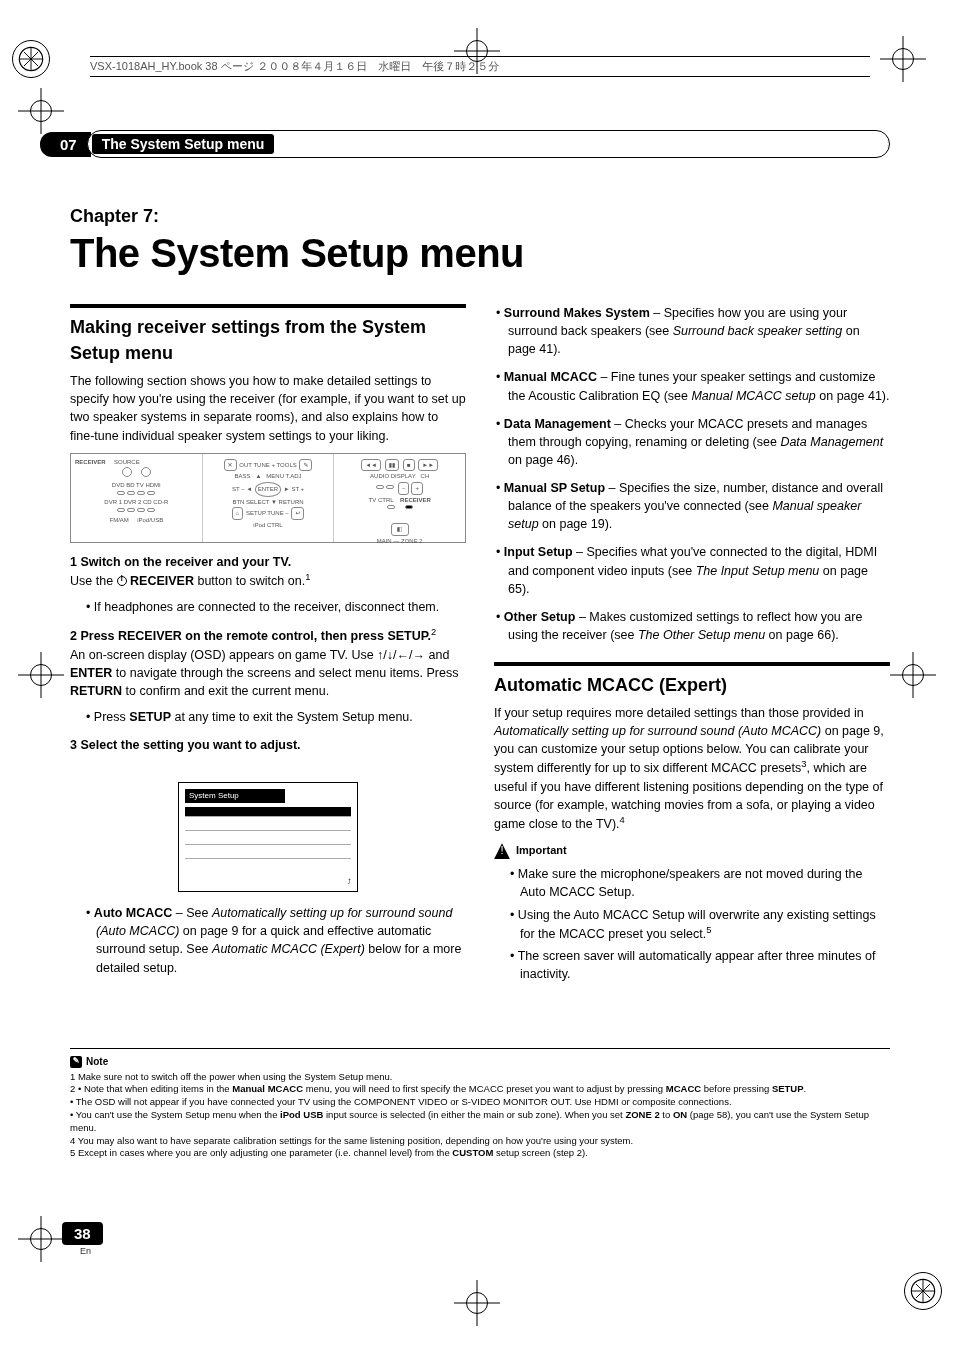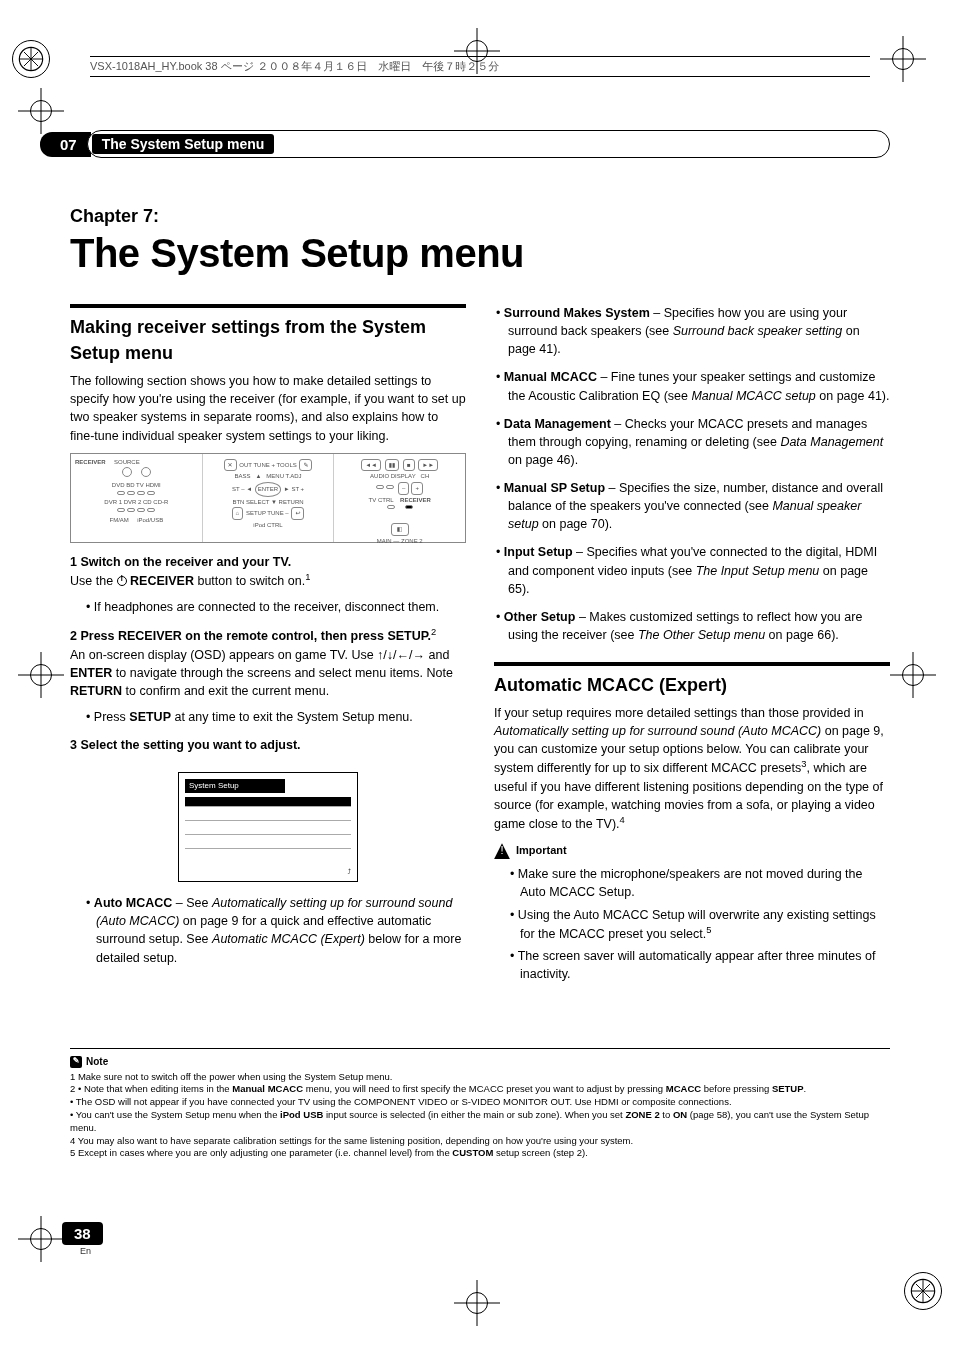--- a/index.html
+++ b/index.html
@@ -77,21 +77,21 @@
     border: 1px solid #888; width: 100%; height: 90px; margin: 8px 0 10px 0;
     display: flex; align-items: center; justify-content: space-around;
     font-size: 6px; color: #555;
   }
   .remote-seg { border-right: 1px solid #ccc; flex:1; height: 100%; padding: 4px; text-align:center; }
   .remote-seg:last-child { border-right: none; }
   .remote-btn { display:inline-block; border:1px solid #888; border-radius:3px; padding:1px 3px; margin:1px; }
   .remote-round { display:inline-block; border:1px solid #888; border-radius:50%; width:10px; height:10px; margin:1px; }
 
   .osd-box {
-    width: 180px; height: 110px; border: 1px solid #000; margin: 18px auto 12px auto;
+    width: 180px; height: 110px; border: 1px solid #000; margin: 28px auto 12px auto;
     padding: 6px;
   }
   .osd-title { background:#000; color:#fff; font-size:8px; padding:1px 4px; width: 100px; }
   .osd-row { border-bottom:1px solid #aaa; height:10px; margin-top:4px; }
   .osd-row.sel { background:#000; }
   .osd-foot { font-size:7px; text-align:right; margin-top:18px; }
 
   .important-row { display:flex; align-items:center; gap:6px; margin: 10px 0 6px 0; }
   .warn-icon {
     width: 16px; height: 16px; background:#000; color:#fff; font-size:11px;
@@ -211,21 +211,21 @@
       <div class="step">1    Switch on the receiver and your TV.</div>
       <div class="para">
         <span>Use the </span><span class="pwr-icon"></span><b> RECEIVER</b><span> button to switch on.</span><sup>1</sup>
       </div>
       <div class="sub-bullet">If headphones are connected to the receiver, disconnect them.</div>
 
       <div class="step">
         <span>2    Press RECEIVER on the remote control, then press SETUP.</span><sup style="font-weight:400">2</sup>
       </div>
       <div class="para">
-        <span>An on-screen display (OSD) appears on game TV. Use </span><span class="arrow">↑</span>/<span class="arrow">↓</span>/<span class="arrow">←</span>/<span class="arrow">→</span><span> and </span><b>ENTER</b><span> to navigate through the screens and select menu items. Note </span><b>RETURN</b><span> to confirm and exit the current menu.</span>
+        <span>An on-screen display (OSD) appears on game TV. Use </span><span class="arrow">↑</span>/<span class="arrow">↓</span>/<span class="arrow">←</span>/<span class="arrow">→</span><span> and </span><b>ENTER</b><span> to navigate through the screens and select menu items. Press </span><b>RETURN</b><span> to confirm and exit the current menu.</span>
       </div>
       <div class="sub-bullet">
         <span>Press </span><b>SETUP</b><span> at any time to exit the System Setup menu.</span>
       </div>
 
       <div class="step">3    Select the setting you want to adjust.</div>
 
       <div class="osd-box">
         <div class="osd-title">System Setup</div>
         <div class="osd-row sel"></div>
@@ -238,21 +238,21 @@
       <div class="sub-bullet">
         <b>Auto MCACC</b><span> – See </span><i>Automatically setting up for surround sound (Auto MCACC)</i><span> on page 9 for a quick and effective automatic surround setup. See </span><i>Automatic MCACC (Expert)</i><span> below for a more detailed setup.</span>
       </div>
     </div>
 
     <div class="col">
       <div class="right-list">
         <div class="item"><b>Surround Makes System</b><span> – Specifies how you are using your surround back speakers (see </span><i>Surround back speaker setting</i><span> on page 41).</span></div>
         <div class="item"><b>Manual MCACC</b><span> – Fine tunes your speaker settings and customize the Acoustic Calibration EQ (see </span><i>Manual MCACC setup</i><span> on page 41).</span></div>
         <div class="item"><b>Data Management</b><span> – Checks your MCACC presets and manages them through copying, renaming or deleting (see </span><i>Data Management</i><span> on page 46).</span></div>
-        <div class="item"><b>Manual SP Setup</b><span> – Specifies the size, number, distance and overall balance of the speakers you've connected (see </span><i>Manual speaker setup</i><span> on page 70).</span></div>
+        <div class="item"><b>Manual SP Setup</b><span> – Specifies the size, number, distance and overall balance of the speakers you've connected (see </span><i>Manual speaker setup</i><span> on page 19).</span></div>
         <div class="item"><b>Input Setup</b><span> – Specifies what you've connected to the digital, HDMI and component video inputs (see </span><i>The Input Setup menu</i><span> on page 65).</span></div>
         <div class="item"><b>Other Setup</b><span> – Makes customized settings to reflect how you are using the receiver (see </span><i>The Other Setup menu</i><span> on page 66).</span></div>
       </div>
 
       <div class="h2" style="margin-top:18px;">Automatic MCACC (Expert)</div>
       <div class="para">
         <span>If your setup requires more detailed settings than those provided in </span><i>Automatically setting up for surround sound (Auto MCACC)</i><span> on page 9, you can customize your setup options below. You can calibrate your system differently for up to six different MCACC presets</span><sup>3</sup><span>, which are useful if you have different listening positions depending on the type of source (for example, watching movies from a sofa, or playing a video game close to the TV).</span><sup>4</sup>
       </div>
 
       <div class="important-row">

